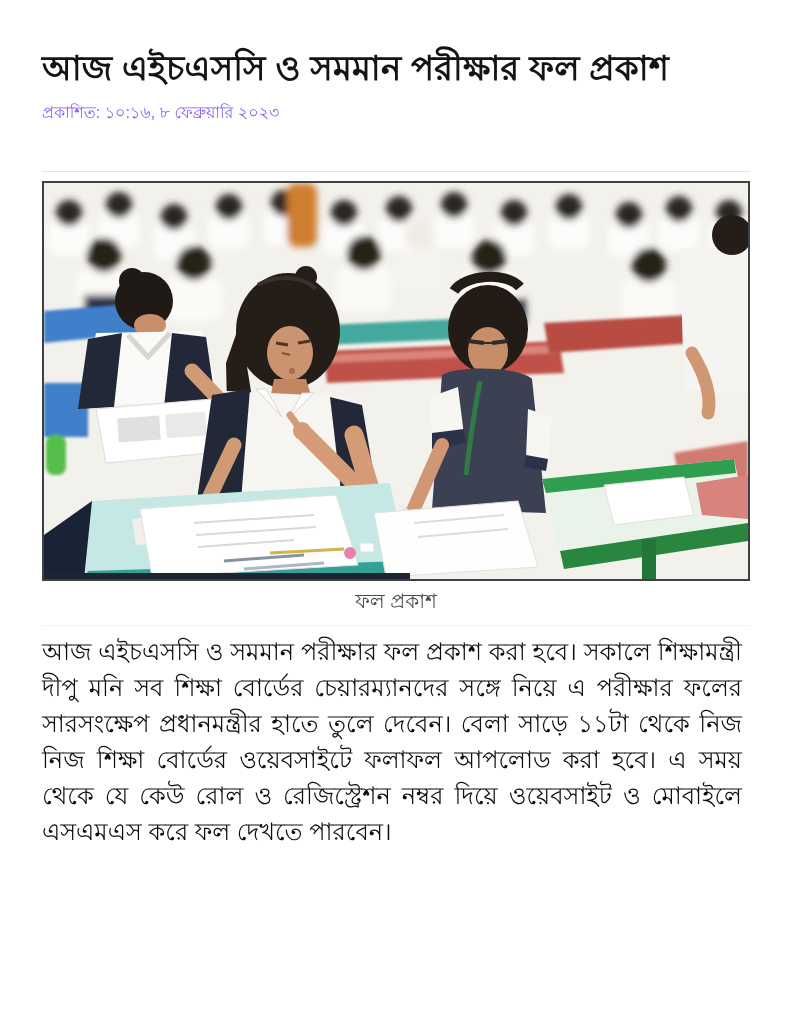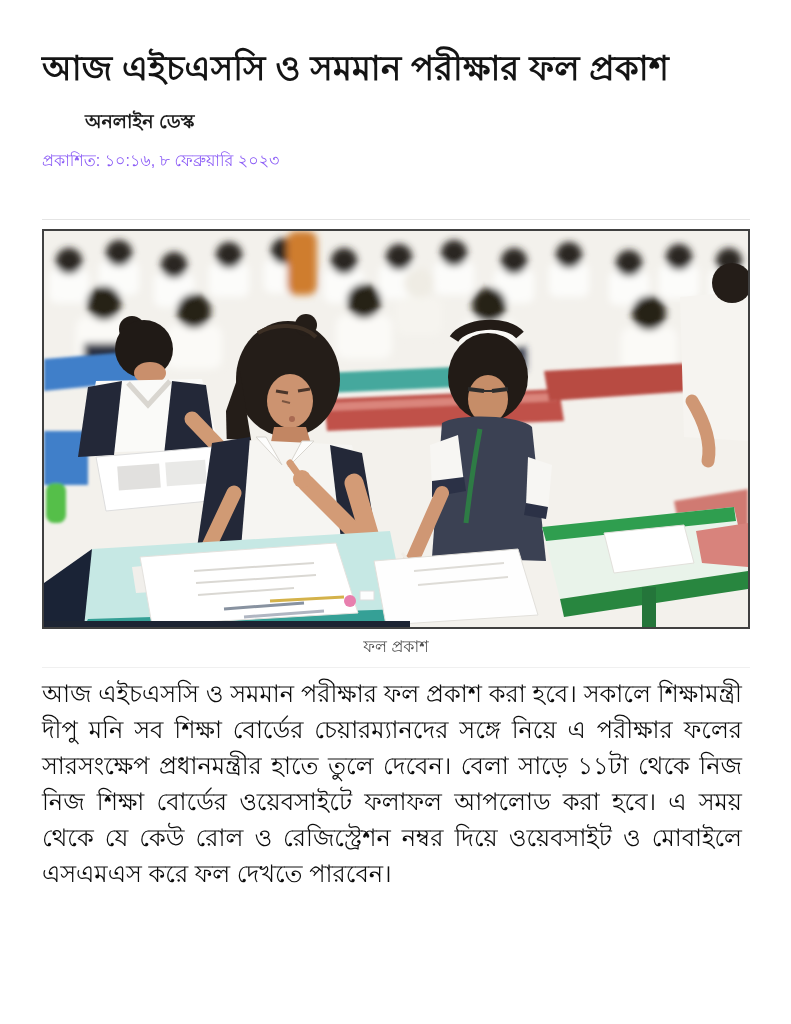--- a/index.html
+++ b/index.html
@@ -19,36 +19,35 @@
   .published{
     margin:9px 0 0 0;font-size:16px;color:#8b5cf6;
   }
   .rule-top{margin-top:44px;border:0;border-top:1px solid #e4e4e4;height:0;}
   .photo-frame{
     margin-top:9px;width:704px;height:396px;
     border:2px solid #404040;background:#f3f1ec;overflow:hidden;
   }
   .photo-frame svg{display:block;width:704px;height:396px;}
   .caption{
-    margin-top:5px;text-align:center;font-size:16px;color:#4c4c4c;
+    margin-top:5px;text-align:center;font-size:20px;color:#4c4c4c;
   }
   .rule-caption{margin-top:6px;border:0;border-top:1px solid #f0f0f0;height:0;}
   .body-text{
     margin:8px 8px 0 0;font-size:24px;line-height:36px;color:#0d0d0d;
     text-align:justify;
   }
 </style>
 </head>
 <body>
 
 <div class="content">
 
   <h1 class="headline">আজ এইচএসসি ও সমমান পরীক্ষার ফল প্রকাশ</h1>
 
-  <div class="byline">অনলাইন ডেস্ক</div>
 
   <div class="published">প্রকাশিত: ১০:১৬, ৮ ফেব্রুয়ারি ২০২৩</div>
 
   <hr class="rule-top">
 
   <div class="photo-frame">
     <svg viewBox="0 0 704 396" xmlns="http://www.w3.org/2000/svg">
       <defs>
         <filter id="blurFar" x="-15%" y="-15%" width="130%" height="130%">
             <feGaussianBlur stdDeviation="3.5"></feGaussianBlur>

